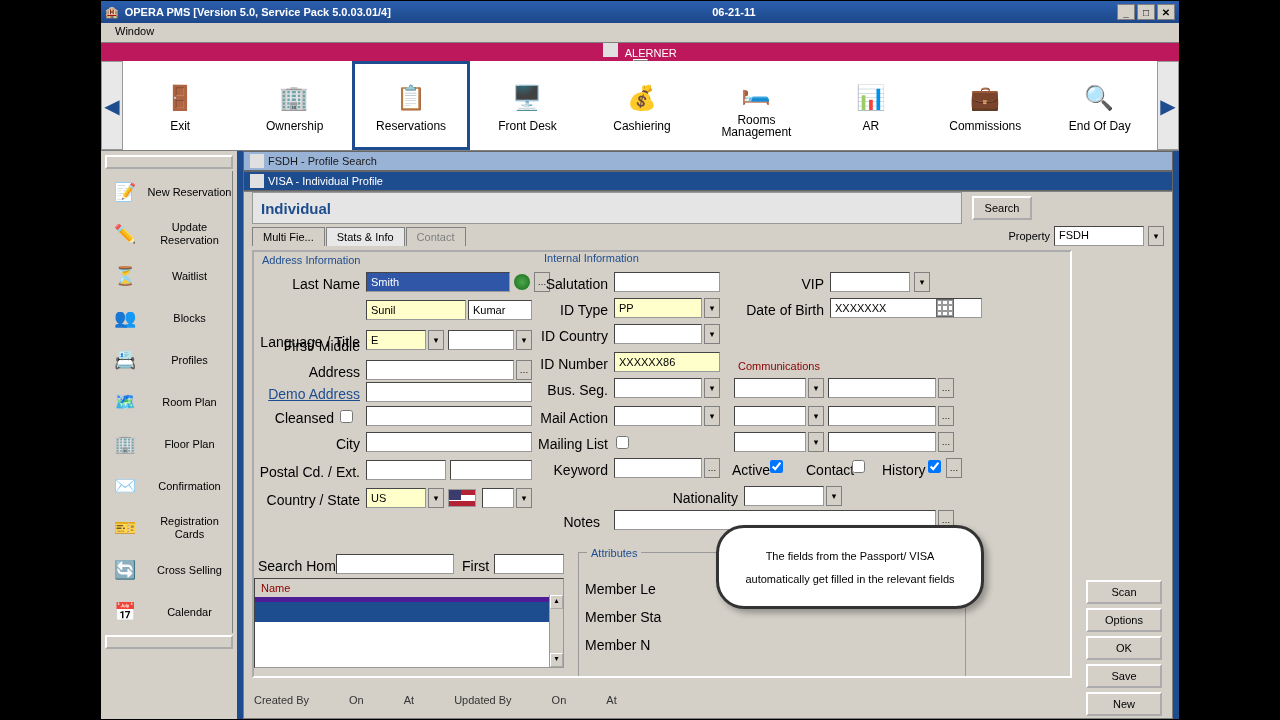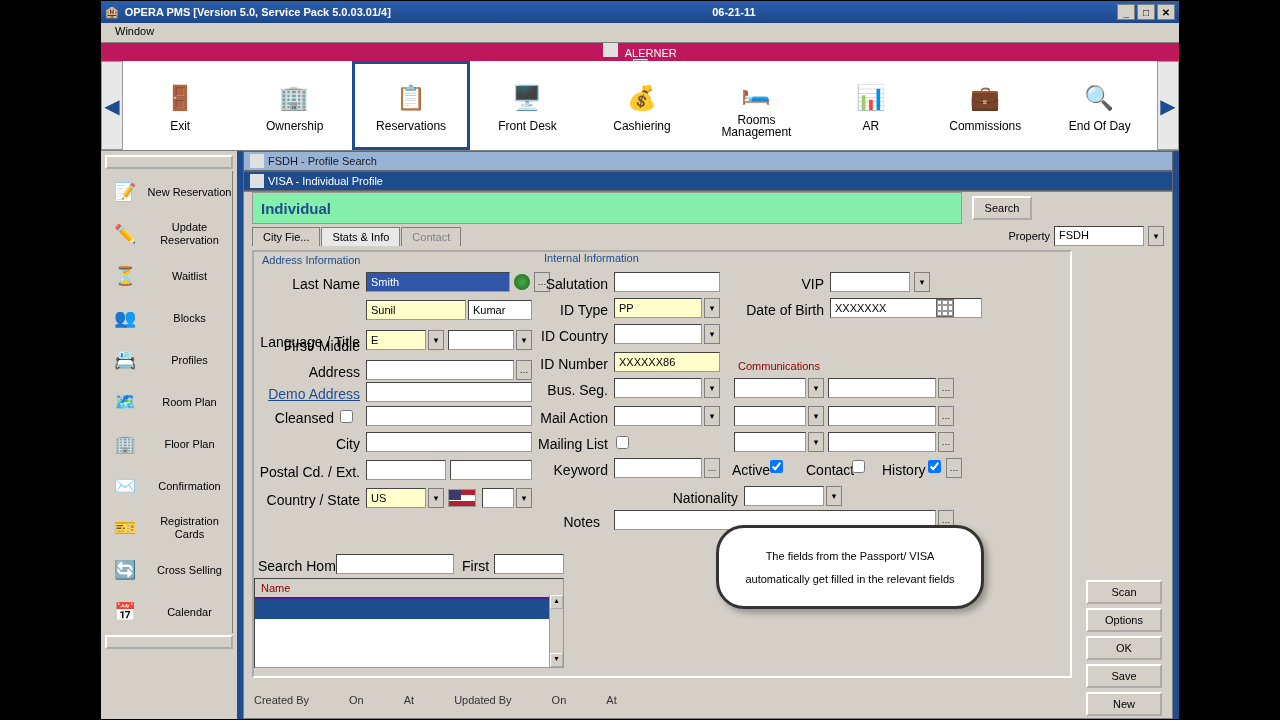--- a/index.html
+++ b/index.html
@@ -29,21 +29,21 @@
   .sidebar-item { display: flex; align-items: center; height: 42px; border-right: 1px solid #808080; cursor: default; }
   .sidebar-icon { width: 34px; height: 34px; margin: 0 4px; display: flex; align-items: center; justify-content: center; font-size: 18px; }
   .sidebar-label { flex: 1; font-size: 11px; text-align: center; line-height: 13px; }
   .main-panel { flex: 1; position: relative; }
   .window-tab { position: absolute; left: 6px; height: 20px; background: #99b3d7; color: #1a1a1a; display: flex; align-items: center; padding: 0 6px; font-size: 11px; right: 6px; border: 1px solid #666; }
   .window-tab.top { top: 0px; }
   .window-tab.active { background: #1e4d8f; color: #fff; top: 20px; }
   .window-tab-icon { width: 14px; height: 14px; background: #e0e0e0; display: inline-block; margin-right: 4px; }
   .profile-window { position: absolute; left: 6px; top: 40px; right: 6px; bottom: 0; background: #d4d0c8; border: 1px solid #808080; }
   .profile-header { height: 32px; display: flex; align-items: center; padding: 0 8px; }
-  .profile-title { color: #1e4d8f; font-weight: bold; font-size: 15px; flex: 1; background:#86efac; border:1px solid #999; padding:4px 8px; height: 100%; display:flex; align-items:center; width: 710px; flex: none;}
+  .profile-title { color: #1e4d8f; font-weight: bold; font-size: 15px; flex: 1; background:#e5e5e5; border:1px solid #999; padding:4px 8px; height: 100%; display:flex; align-items:center; width: 710px; flex: none;}
   .search-btn { width: 60px; height: 24px; background: #d4d0c8; border: 2px outset #fff; margin-left: 10px; }
   .tab-row { display: flex; padding: 0 8px; align-items: center; height: 24px; }
   .tab { padding: 3px 10px; background: #d4d0c8; border: 1px solid #808080; border-bottom: none; cursor: default; margin-right: 1px; font-size: 11px; }
   .tab.active { background: #e8e8e8; }
   .tab.disabled { color: #808080; }
   .prop-group { margin-left: auto; display: flex; align-items: center; gap: 4px; }
   .prop-field { width: 90px; height: 20px; background: #fff; border: 1px inset #999; padding: 2px 4px; }
   .dd-btn { width: 16px; height: 20px; background: #d4d0c8; border: 1px solid #808080; display: flex; align-items: center; justify-content: center; font-size: 9px; }
   .form-area { position: absolute; top: 58px; left: 8px; right: 100px; bottom: 40px; border: 2px inset #fff; background: #d4d0c8; overflow: hidden; }
   .section-label { color: #1e4d8f; font-size: 11px; position: absolute; }
@@ -198,21 +198,21 @@
         <span class="window-tab-icon"></span>
         <span>VISA - Individual Profile</span>
       </div>
 
       <div class="profile-window">
         <div class="profile-header">
           <div class="profile-title">Individual</div>
           <button class="search-btn">Search</button>
         </div>
         <div class="tab-row">
-          <div class="tab">City Fie...</div>
+          <div class="tab">Multi Fie...</div>
           <div class="tab active">Stats &amp; Info</div>
           <div class="tab disabled">Contact</div>
           <div class="prop-group">
             <span>Property</span>
             <div class="prop-field">FSDH</div>
             <div class="dd-btn">▾</div>
           </div>
         </div>
 
         <div class="form-area">
@@ -337,31 +337,38 @@
           <span class="fld-label" style="left:308px; top:262px; width:38px;">Notes</span>
           <input class="fld-input" style="left: 360px; top: 258px; width: 322px;">
           <div class="mini-btn" style="left:684px; top:258px;">…</div>
 
           <div class="search-bottom">
             <span class="fld-label" style="left:4px; top:6px;">Search Home</span>
             <input class="fld-input" style="left: 82px; top: 2px; width: 118px;">
             <span class="fld-label" style="left:208px; top:6px;">First</span>
             <input class="fld-input" style="left: 240px; top: 2px; width: 70px;">
             <div style="position:absolute; left:0px; top:26px; width:310px; height:90px; border:1px inset #999; background:#fff;">
-              <div style="background:#d4d0c8;color:#8a0000; padding:3px 6px; border-bottom:2px solid #4c1d95;">Name</div>
+              <div style="background:#d4d0c8;color:#8a0000; padding:3px 6px; border-bottom:5px solid #4c1d95;">Name</div>
               <div style="height:20px; background:#1e4d8f;"></div>
               <div style="height:20px;"></div>
               <div style="height:20px;"></div>
               <div style="position:absolute; right:0; top:16px; bottom:0; width:14px; background:#d4d0c8; border-left:1px solid #999;">
                 <div style="height:14px;border:1px outset #fff;text-align:center;font-size:8px;">▴</div>
                 <div style="position:absolute;bottom:0;height:14px;width:100%;border:1px outset #fff;text-align:center;font-size:8px;">▾</div>
               </div>
             </div>
           </div>
 
+          <div class="attr-bottom">
+            <span class="section-label" style="left:8px; top:-6px; background:#d4d0c8; padding:0 4px;">Attributes</span>
+            <span class="section-label" style="right:8px; top:-6px; background:#d4d0c8; padding:0 4px;">...rmation</span>
+            <span class="fld-label" style="left:6px; top:28px;">Member Le</span>
+            <span class="fld-label" style="left:6px; top:56px;">Member Sta</span>
+            <span class="fld-label" style="left:6px; top:84px;">Member N</span>
+          </div>
         </div>
 
         <div class="right-buttons">
           <button class="right-btn">Scan</button>
           <button class="right-btn">Options</button>
           <button class="right-btn">OK</button>
           <button class="right-btn">Save</button>
           <button class="right-btn">New</button>
 
         </div>

